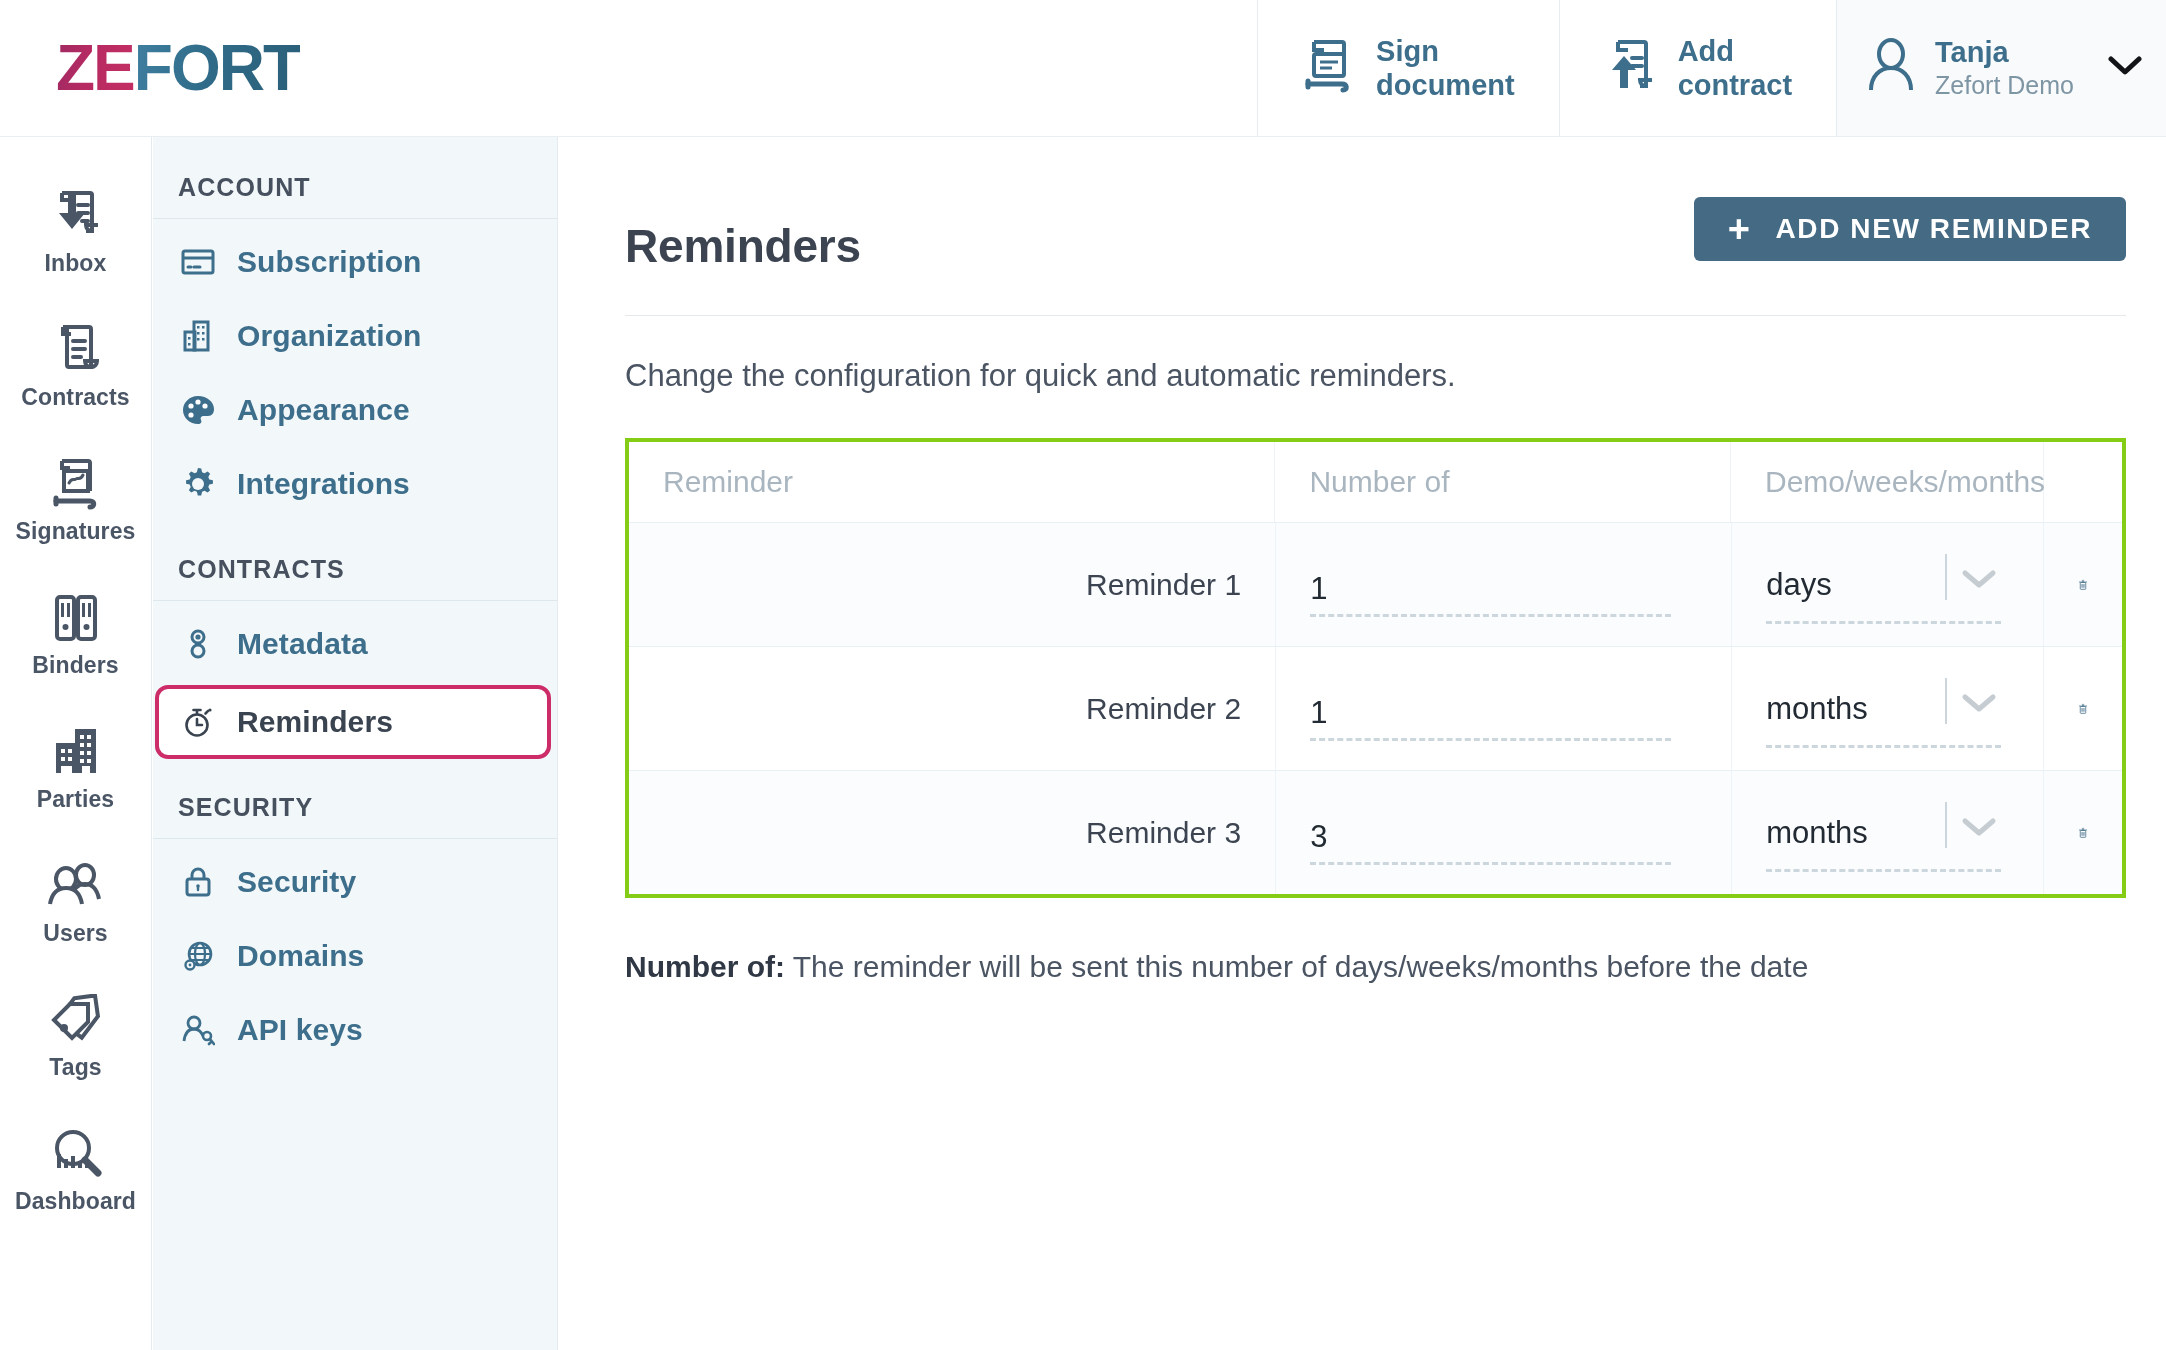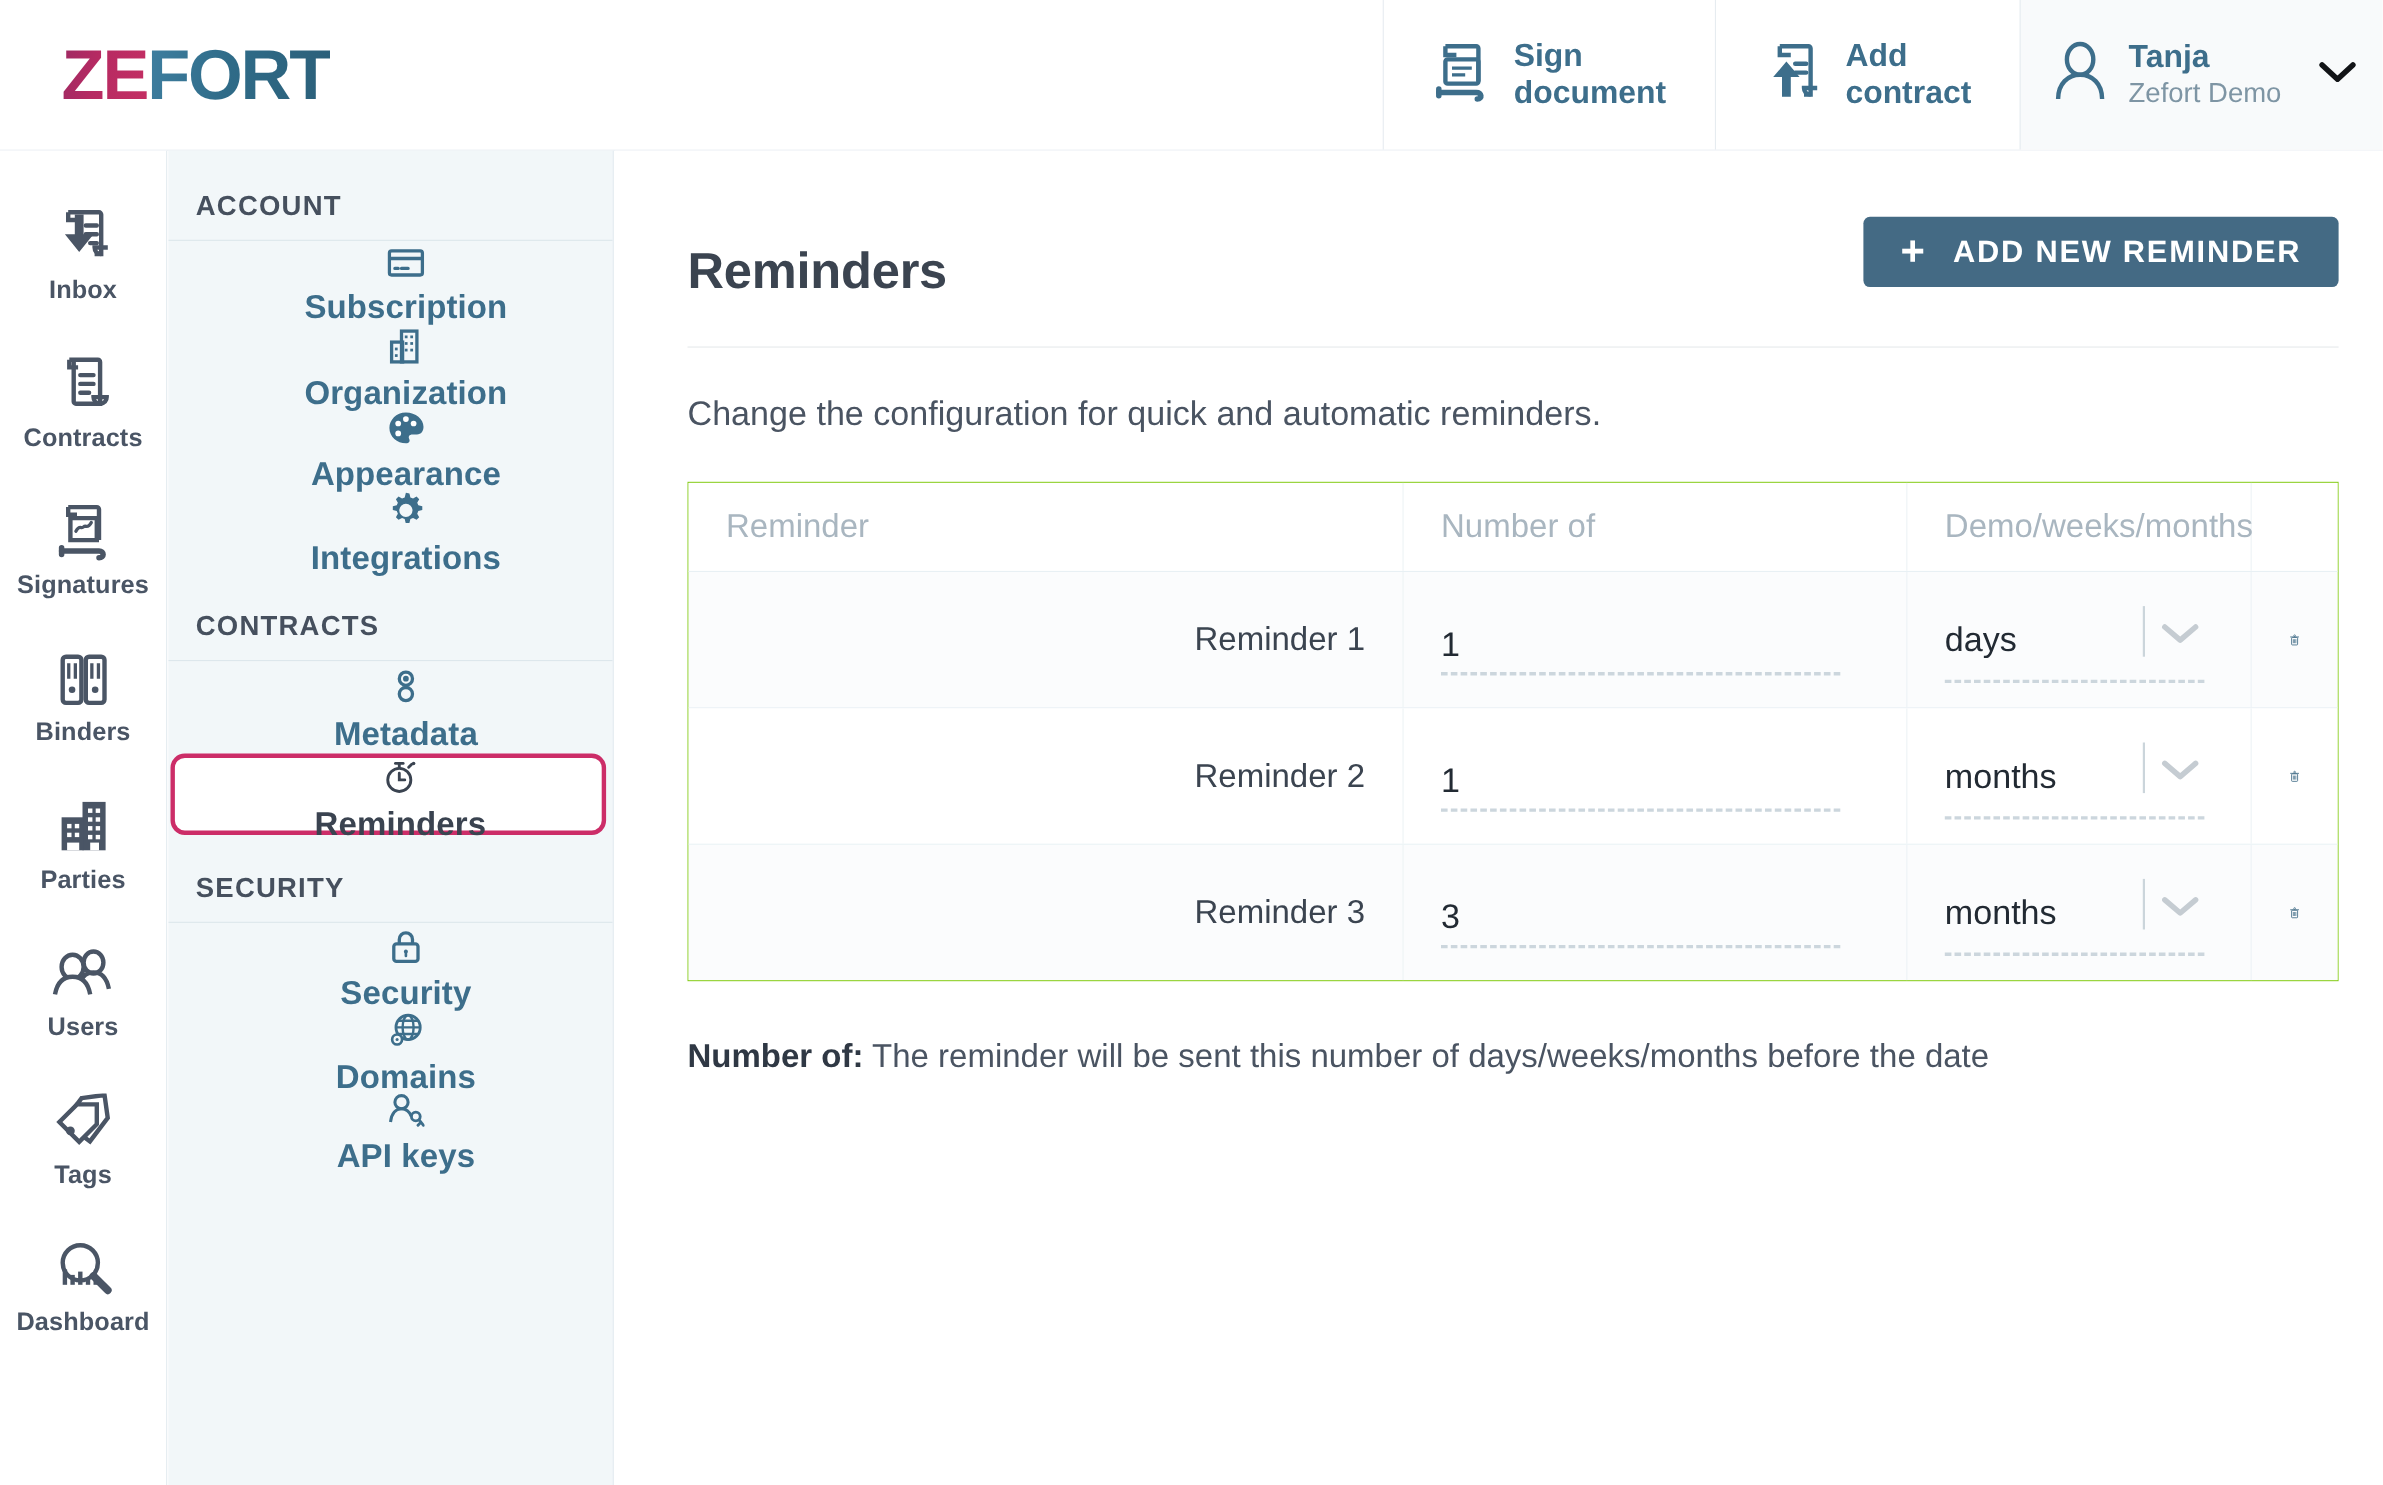--- a/index.html
+++ b/index.html
@@ -83,24 +83,23 @@
   }
   .nav-group-title {
     font-size: 25px; font-weight: 700; color: #46505e;
     letter-spacing: 1.1px;
     padding: 0 0 16px 25px;
     border-bottom: 1px solid #dde7ec;
     margin-bottom: 6px;
   }
   .nav-group-title.gap { margin-top: 34px; }
   .nav-item {
-    display: flex; align-items: center; gap: 10px;
+    display: flex; align-items: center; gap: 22px;
     height: 74px; padding-left: 28px;
     cursor: pointer;
-    flex-direction: column;
   }
   .nav-item .nl {
     font-size: 30px; font-weight: 700; color: #3d6e8b; letter-spacing: .1px;
   }
   .nav-ico { width: 34px; display:flex; align-items:center; justify-content:center; }
   .nav-item.active {
     margin: 4px 6px 4px 2px;
     height: 74px;
     background: #ffffff;
     border: 4px solid #cc2d68;
@@ -136,21 +135,21 @@
     height: 1px; background: #e6e9ec;
     margin: 42px 0 0 0; width: 1501px;
   }
   .subtitle {
     font-size: 31px; color: #4a5462; margin-top: 42px;
   }
 
   
   .tbl {
     margin-top: 44px; width: 1501px;
-    border: 1px solid #84cc16;
+    border: 4px solid #84cc16;
     border-collapse: collapse;
   }
   .tbl-row { display: flex; }
   .tbl-row.head { background: #ffffff; border-bottom: 1px solid #e8f0f4; }
   .tbl-row.r-odd  { background: #fbfcfd; }
   .tbl-row.r-even { background: #ffffff; }
   .tbl-row.body   { border-bottom: 1px solid #e8f0f4; }
   .tbl-row:last-child { border-bottom: none; }
   .c1 { width: 650px; border-right: 1px solid #edf3f6; }
   .c2 { width: 458px; border-right: 1px solid #edf3f6; }

